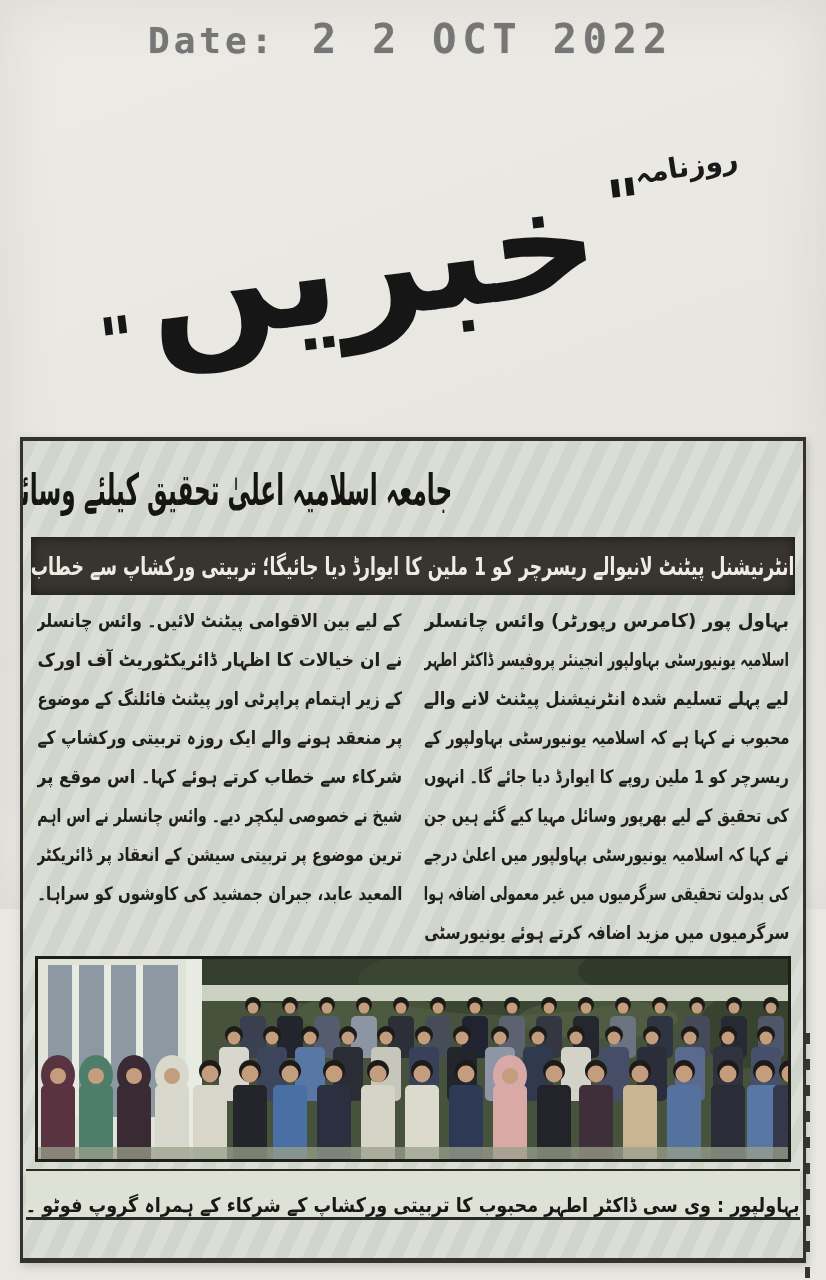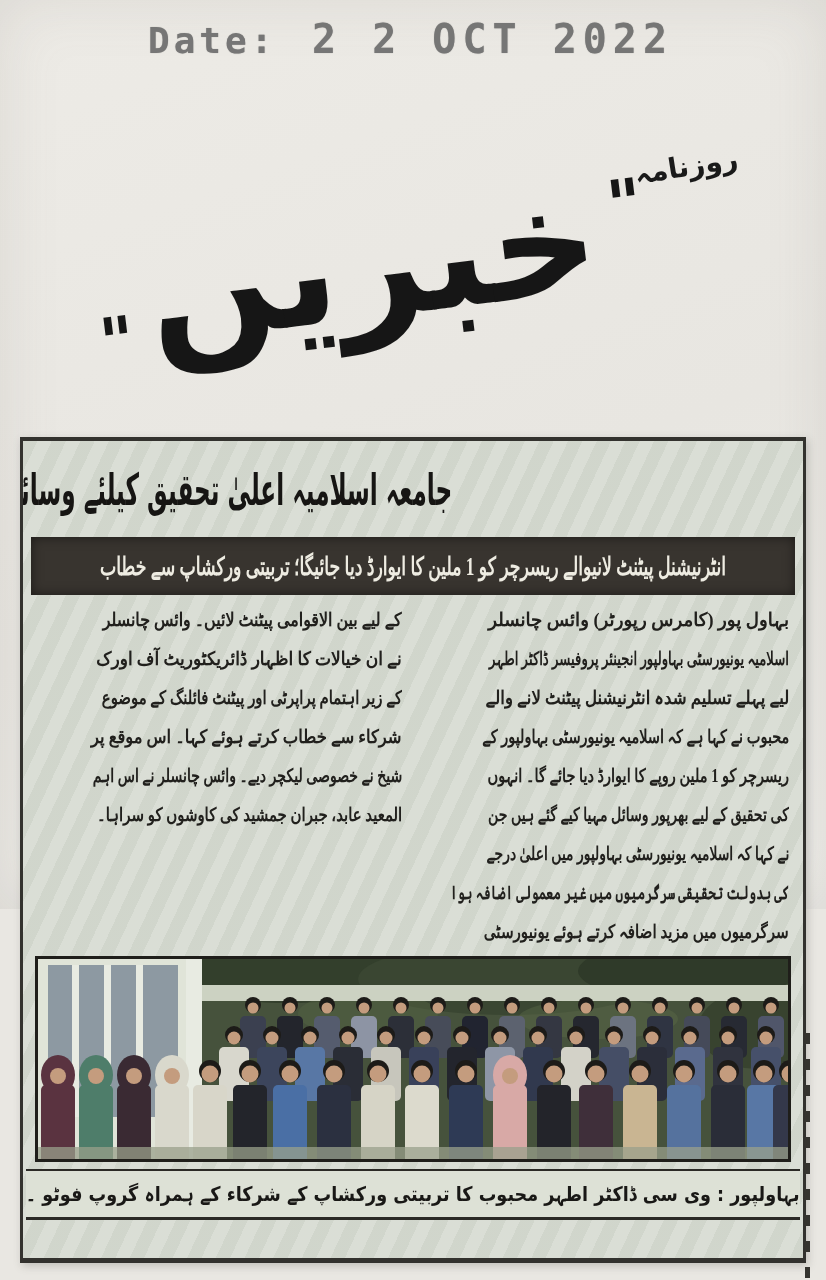--- a/index.html
+++ b/index.html
@@ -28,33 +28,33 @@
             background-image:repeating-linear-gradient(115deg,rgba(110,130,108,.07) 0 13px,rgba(255,255,255,.06) 13px 26px);
             border:3px solid #33322e;border-top-width:4px;border-bottom-width:5px;
             box-shadow:2px 3px 8px rgba(80,80,70,.25);box-sizing:border-box;}
   .serration{position:absolute;right:-7px;top:592px;width:5px;height:612px;
              background:repeating-linear-gradient(#35342f 0 11px,transparent 11px 26px);}
 
   .headline{height:96px;display:flex;align-items:center;justify-content:flex-end;overflow:hidden;}
   .headline span{display:inline-block;white-space:nowrap;direction:rtl;font-size:44px;font-weight:bold;color:#161513;}
 
   .subheadline{margin:0 8px;height:58px;background:#38342f;display:flex;align-items:center;justify-content:center;overflow:hidden;
-               box-shadow:inset 0 0 12px rgba(0,0,0,.5);font-family:Liberation Serif, serif;}
+               box-shadow:inset 0 0 12px rgba(0,0,0,.5);}
   .subheadline span{display:inline-block;white-space:nowrap;direction:rtl;font-size:25px;font-weight:bold;color:#eeece2;}
 
   .body-cols{margin-top:6px;padding:0 14px;display:flex;gap:22px;direction:rtl;}
-  .col{flex:1;min-width:0;font-family:Liberation Serif, serif;}
+  .col{flex:1;min-width:0;}
   .bl{height:39px;line-height:39px;overflow:hidden;direction:rtl;text-align:right;white-space:nowrap;}
   .bl span{display:inline-block;white-space:nowrap;font-size:18.5px;font-weight:bold;color:#21201d;}
 
   .photo{margin:4px 12px 0;height:200px;border:3px solid #1f1e1a;background:#46523c;overflow:hidden;box-sizing:content-box;}
   .photo svg{display:block;}
 
   .caption{margin:7px 3px 0;height:46px;background:#dde1d6;border-top:2px solid #2b2a26;border-bottom:3px solid #2b2a26;
-           display:flex;align-items:center;justify-content:center;overflow:hidden;}
+           display:flex;align-items:flex-end;justify-content:center;overflow:hidden;}
   .caption span{display:inline-block;white-space:nowrap;direction:rtl;font-size:20px;font-weight:bold;color:#191816;}
 </style>
 </head>
 <body>
 
 <div class="page">
 
   <div class="stamp">
     <span class="lbl">Date:</span>
     <span class="val">2 2 OCT 2022</span>
@@ -88,22 +88,24 @@
           <div class="bl"><span style="transform-origin: right center; transform: scaleX(0.785);">ریسرچر کو 1 ملین روپے کا ایوارڈ دیا جائے گا۔ انہوں</span></div>
           <div class="bl"><span style="transform-origin: right center; transform: scaleX(0.762);">کی تحقیق کے لیے بھرپور وسائل مہیا کیے گئے ہیں جن</span></div>
           <div class="bl"><span style="transform-origin: right center; transform: scaleX(0.751);">نے کہا کہ اسلامیہ یونیورسٹی بہاولپور میں اعلیٰ درجے</span></div>
           <div class="bl"><span style="transform-origin: right center; transform: scaleX(0.689);">کی بدولت تحقیقی سرگرمیوں میں غیر معمولی اضافہ ہوا</span></div>
           <div class="bl"><span style="transform-origin: right center; transform: scaleX(0.816);">سرگرمیوں میں مزید اضافہ کرتے ہوئے یونیورسٹی</span></div>
         </div>
       <div class="col">
           <div class="bl"><span style="transform-origin: right center; transform: scaleX(0.86);">کے لیے بین الاقوامی پیٹنٹ لائیں۔ وائس چانسلر</span></div>
           <div class="bl"><span style="transform-origin: right center; transform: scaleX(0.918);">نے ان خیالات کا اظہار ڈائریکٹوریٹ آف اورک</span></div>
           <div class="bl"><span style="transform-origin: right center; transform: scaleX(0.805);">کے زیر اہتمام پراپرٹی اور پیٹنٹ فائلنگ کے موضوع</span></div>
+          <div class="bl"><span style="transform-origin: right center; transform: scaleX(0.842);">پر منعقد ہونے والے ایک روزہ تربیتی ورکشاپ کے</span></div>
           <div class="bl"><span style="transform-origin: right center; transform: scaleX(0.886);">شرکاء سے خطاب کرتے ہوئے کہا۔ اس موقع پر</span></div>
           <div class="bl"><span style="transform-origin: right center; transform: scaleX(0.76);">شیخ نے خصوصی لیکچر دیے۔ وائس چانسلر نے اس اہم</span></div>
+          <div class="bl"><span style="transform-origin: right center; transform: scaleX(0.792);">ترین موضوع پر تربیتی سیشن کے انعقاد پر ڈائریکٹر</span></div>
           <div class="bl"><span style="transform-origin: right center; transform: scaleX(0.807);">المعید عابد، جبران جمشید کی کاوشوں کو سراہا۔</span></div>
         </div>
     </div>
 
     <div class="photo">
       <svg width="760" height="200" viewBox="0 0 760 200">
           <rect x="0" y="0" width="760" height="200" fill="#46523c"></rect>
           <ellipse cx="250" cy="14" rx="120" ry="30" fill="#333f2c"></ellipse>
           <ellipse cx="470" cy="20" rx="150" ry="36" fill="#3a4632"></ellipse>
           <ellipse cx="650" cy="12" rx="110" ry="30" fill="#2f3a29"></ellipse>

